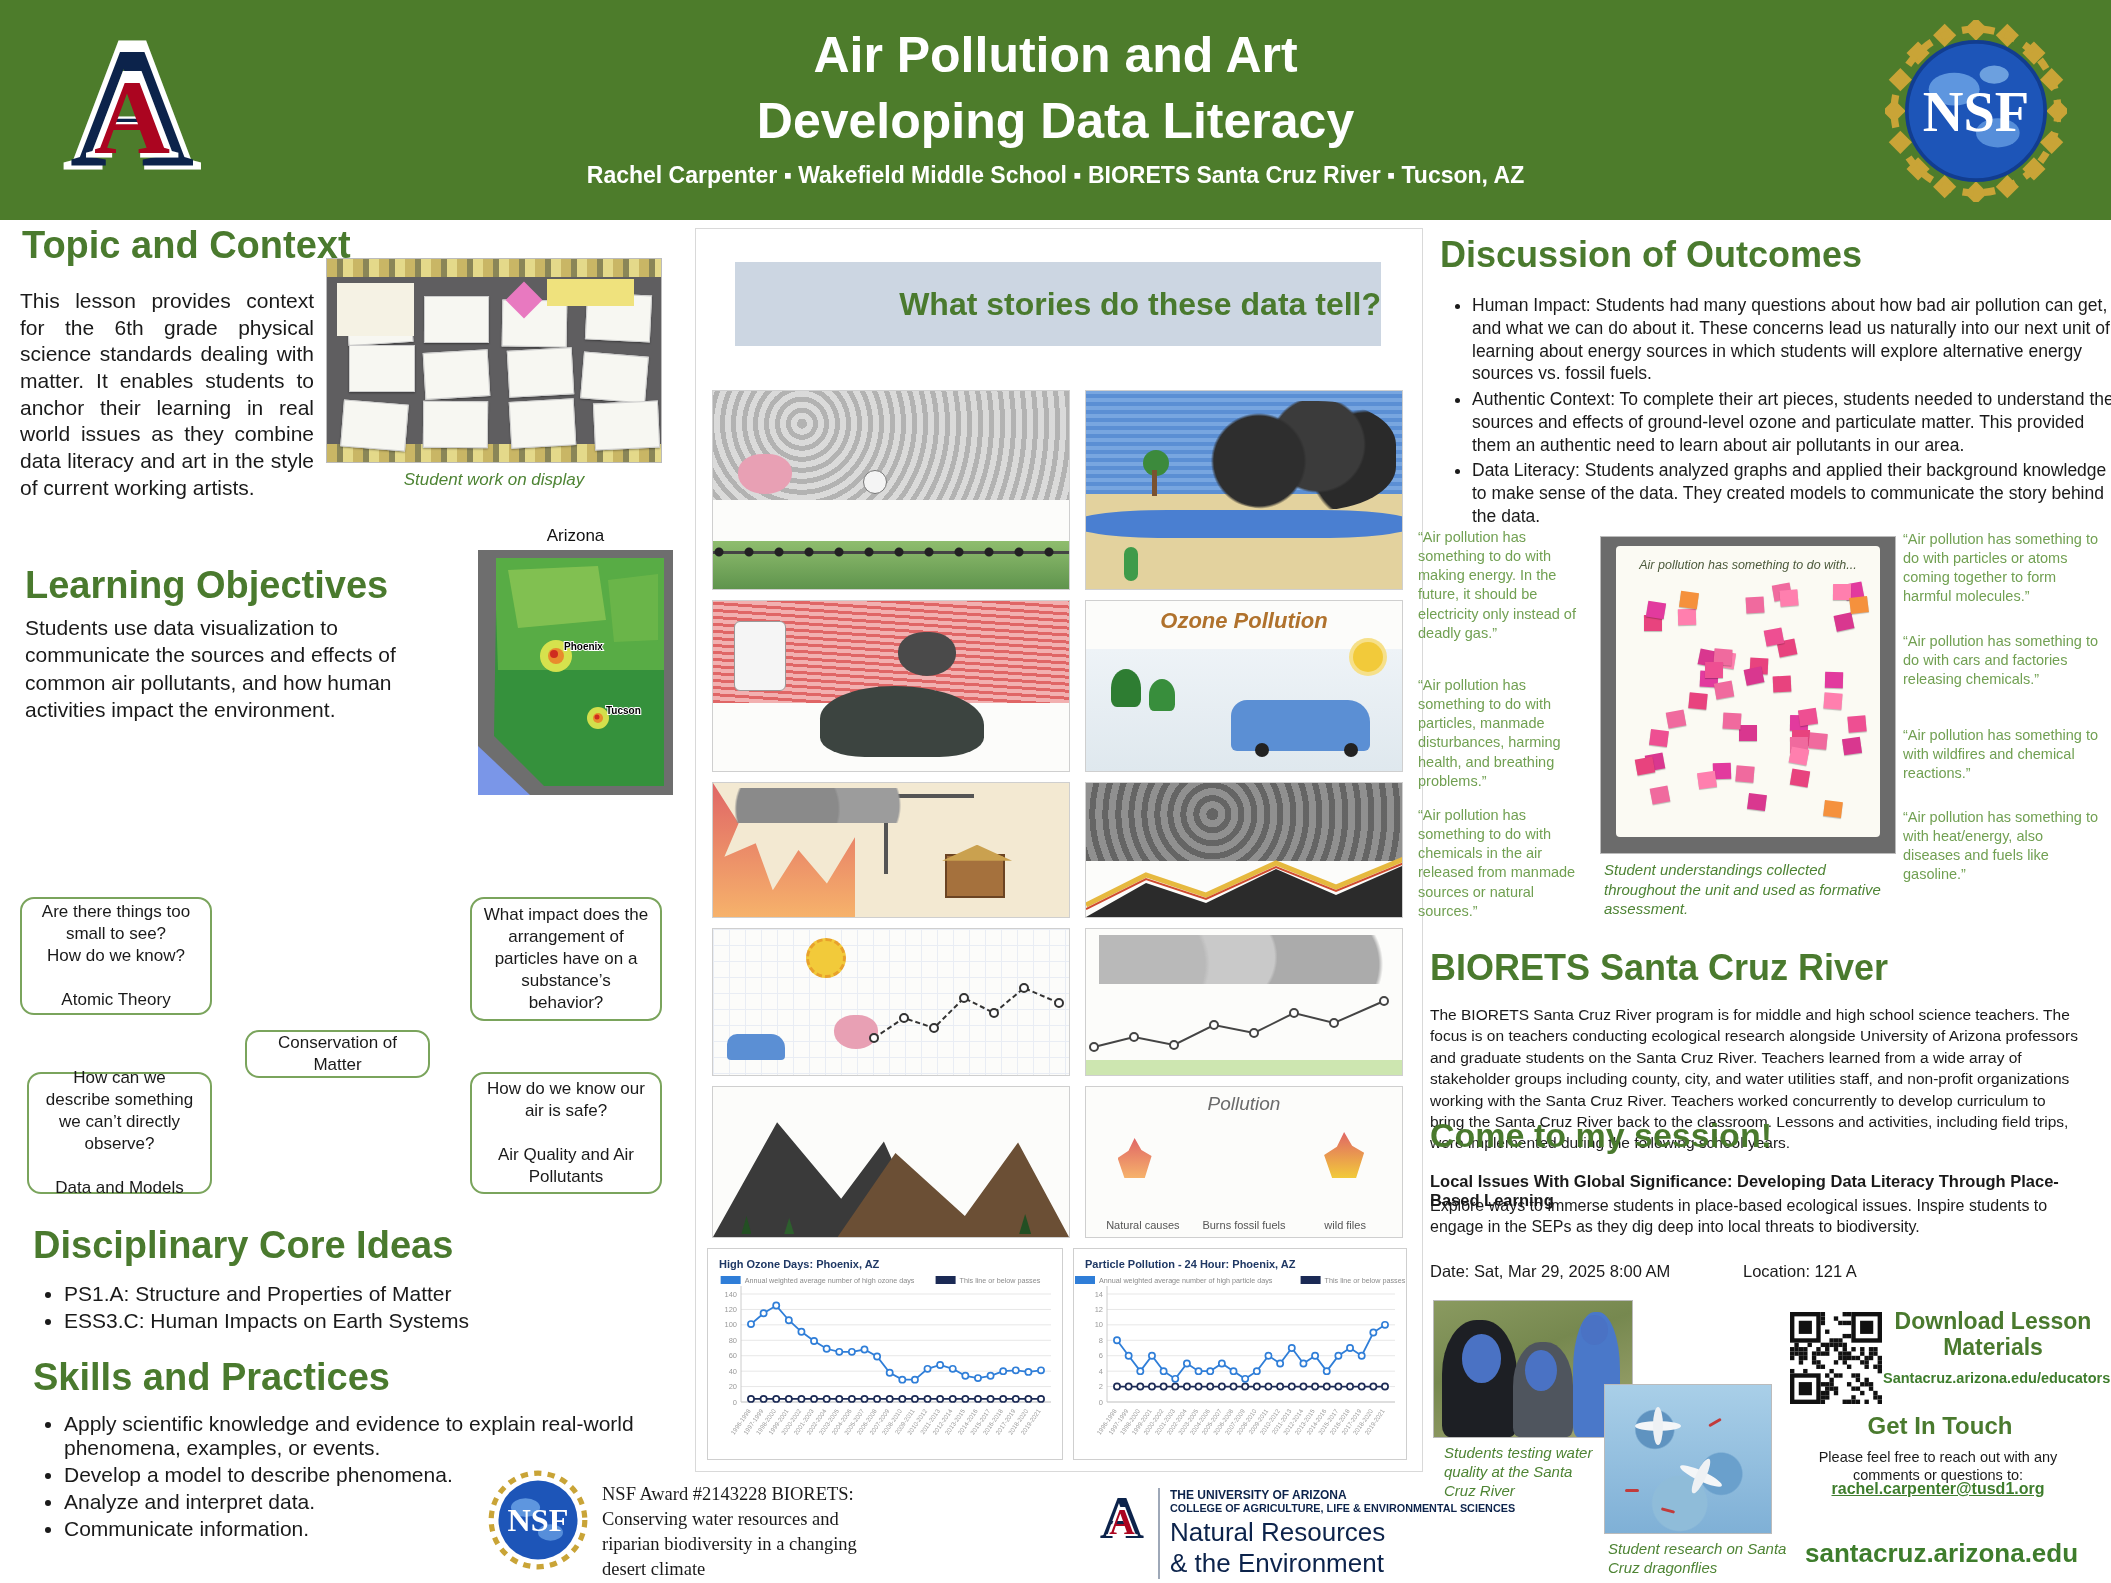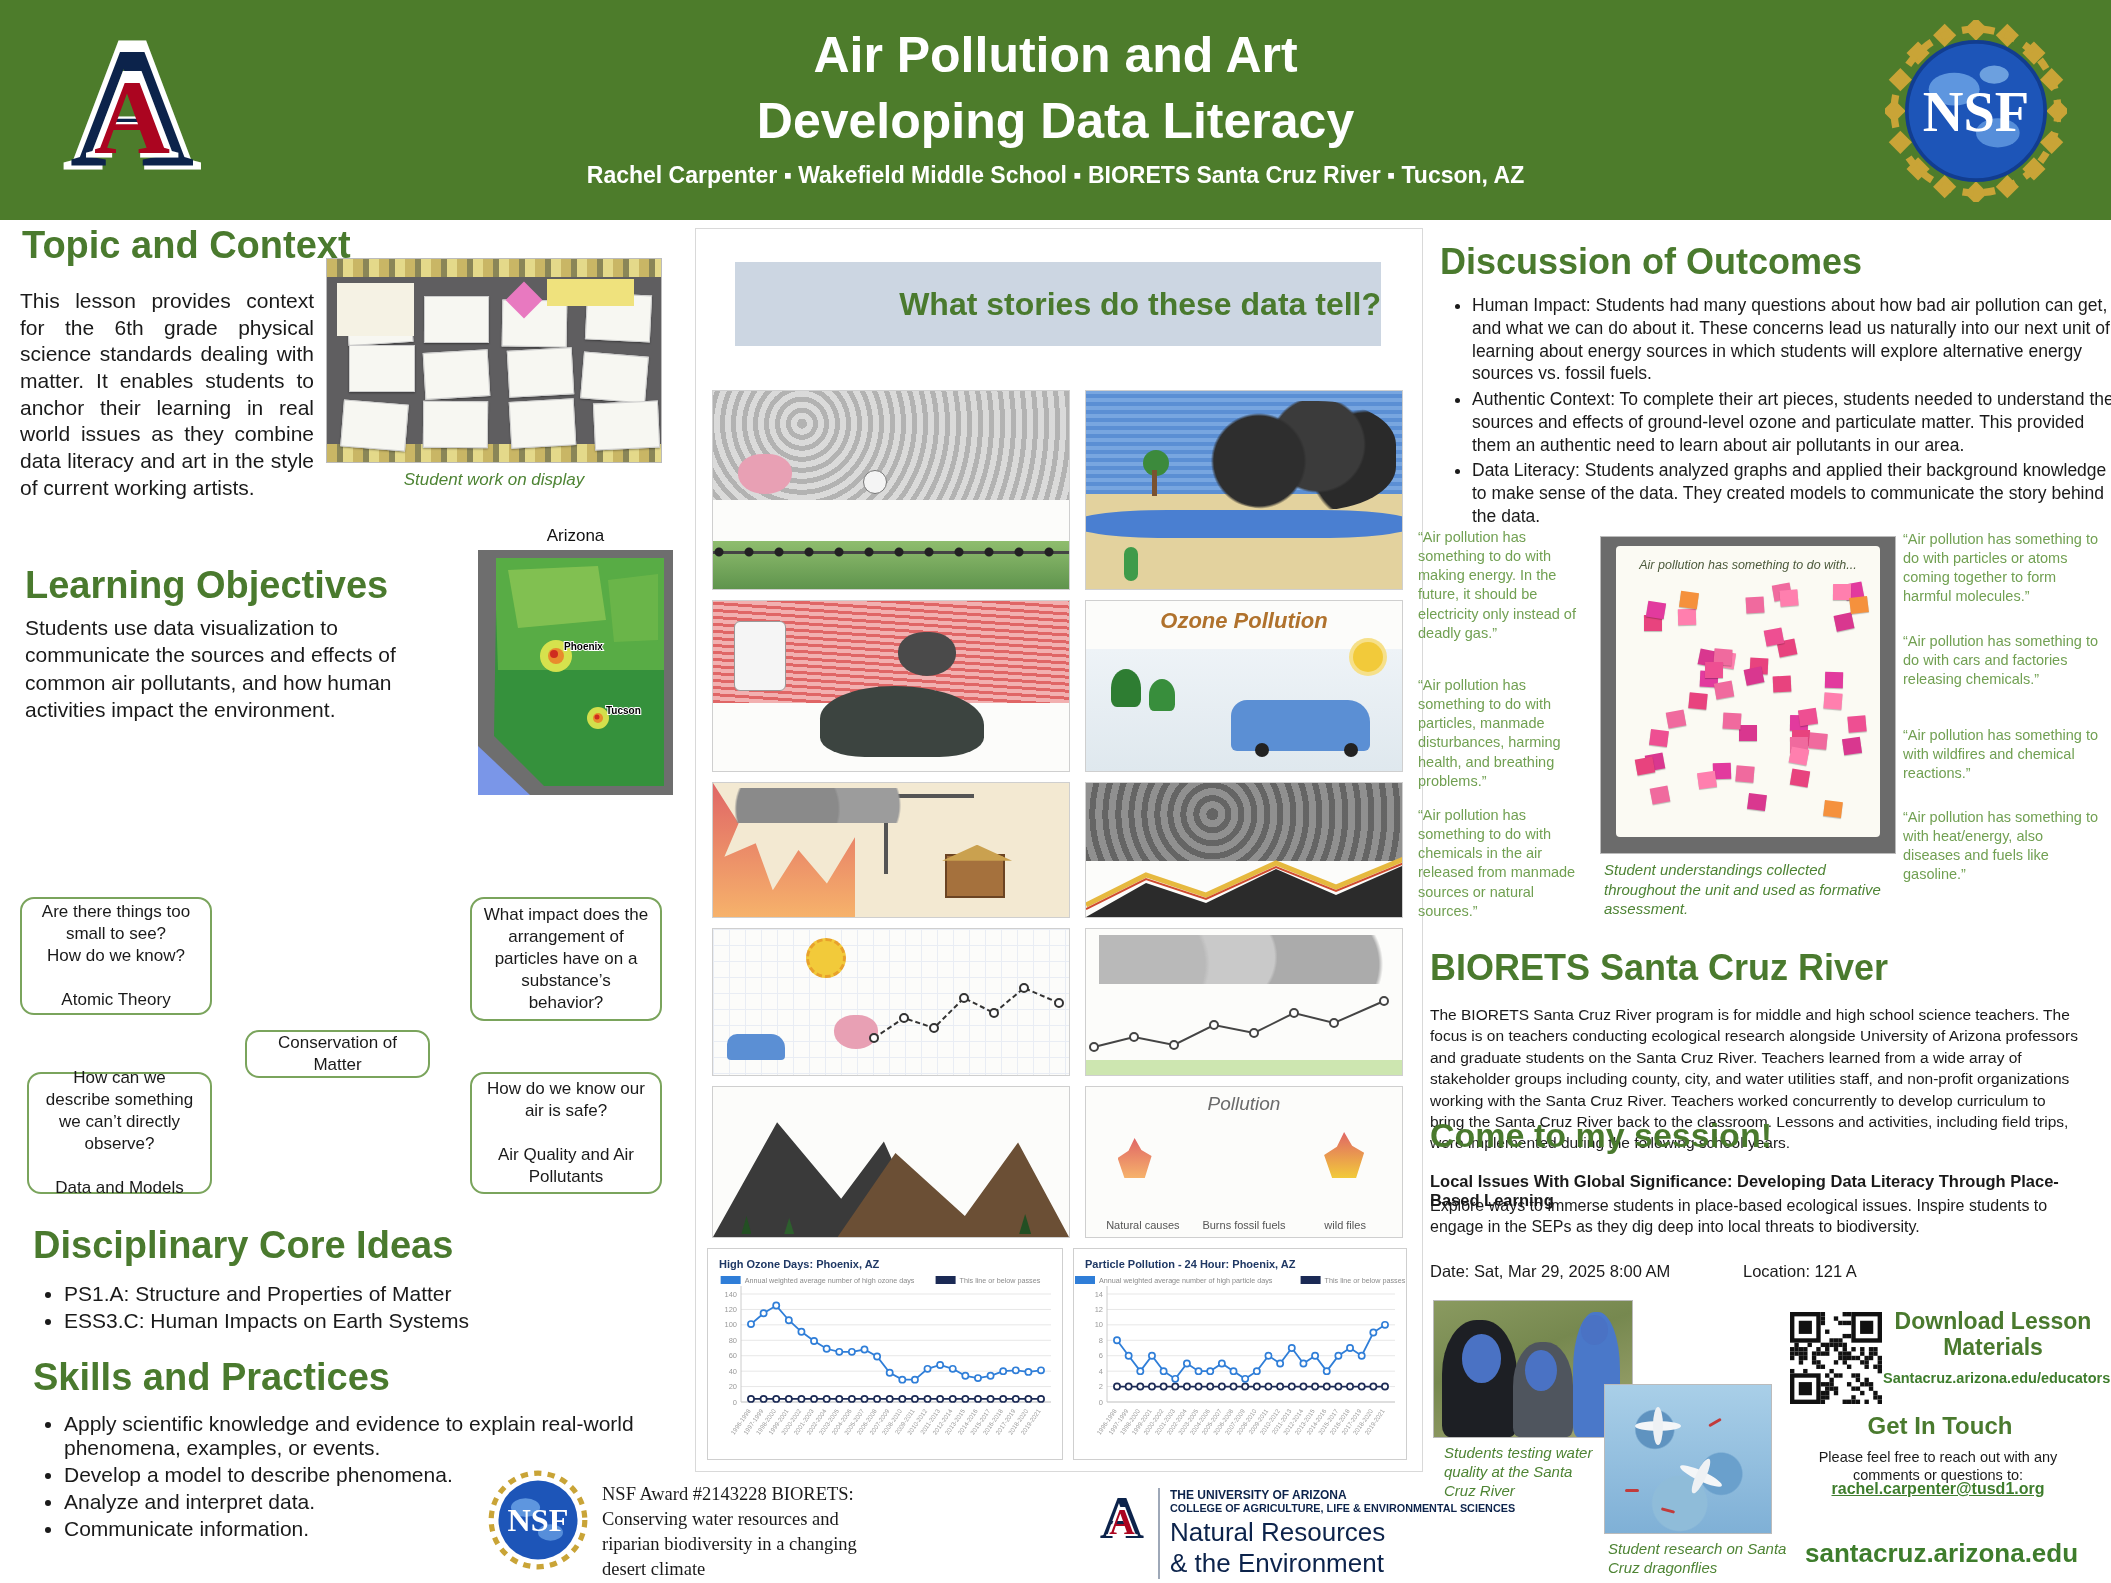--- a/index.html
+++ b/index.html
@@ -489,21 +489,21 @@
       <circle cx="230.43478260869566" cy="115.42857142857143" r="3.1" fill="#fff" stroke="#2f7ed8" stroke-width="1.7"></circle>
       <circle cx="242.08695652173913" cy="107.71428571428572" r="3.1" fill="#fff" stroke="#2f7ed8" stroke-width="1.7"></circle>
       <circle cx="253.7391304347826" cy="123.14285714285714" r="3.1" fill="#fff" stroke="#2f7ed8" stroke-width="1.7"></circle>
       <circle cx="265.3913043478261" cy="107.71428571428572" r="3.1" fill="#fff" stroke="#2f7ed8" stroke-width="1.7"></circle>
       <circle cx="277.04347826086956" cy="100" r="3.1" fill="#fff" stroke="#2f7ed8" stroke-width="1.7"></circle>
       <circle cx="288.695652173913" cy="107.71428571428572" r="3.1" fill="#fff" stroke="#2f7ed8" stroke-width="1.7"></circle>
       <circle cx="300.3478260869565" cy="84.57142857142857" r="3.1" fill="#fff" stroke="#2f7ed8" stroke-width="1.7"></circle>
       <circle cx="312" cy="76.85714285714286" r="3.1" fill="#fff" stroke="#2f7ed8" stroke-width="1.7"></circle>
     </svg>
 
-  <h2 class="abs hgreen" style="left:1440px;top:244px;font-size:36px">Discussion of Outcomes</h2>
+  <h2 class="abs hgreen" style="left:1440px;top:237px;font-size:36px">Discussion of Outcomes</h2>
   <ul class="abs bullets" style="left:1448px;top:294px;width:652px;font-size:17.5px;line-height:1.3">
     <li>Human Impact: Students had many questions about how bad air pollution can get, and what we can do about it. These concerns lead us naturally into our next unit of learning about energy sources in which students will explore alternative energy sources vs. fossil fuels.</li>
     <li>Authentic Context: To complete their art pieces, students needed to understand the sources and effects of ground-level ozone and particulate matter. This provided them an authentic need to learn about air pollutants in our area.</li>
     <li>Data Literacy: Students analyzed graphs and applied their background knowledge to make sense of the data. They created models to communicate the story behind the data.</li>
   </ul>
 
   <div class="abs quote" style="left:1418px;top:528px;width:172px">“Air pollution has something to do with making energy. In the future, it should be electricity only instead of deadly gas.”</div>
   <div class="abs quote" style="left:1418px;top:676px;width:172px">“Air pollution has something to do with particles, manmade disturbances, harming health, and breathing problems.”</div>
   <div class="abs quote" style="left:1418px;top:806px;width:178px">“Air pollution has something to do with chemicals in the air released from manmade sources or natural sources.”</div>
 

